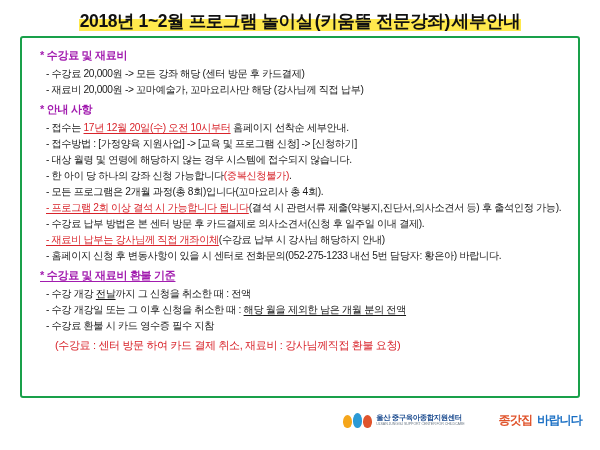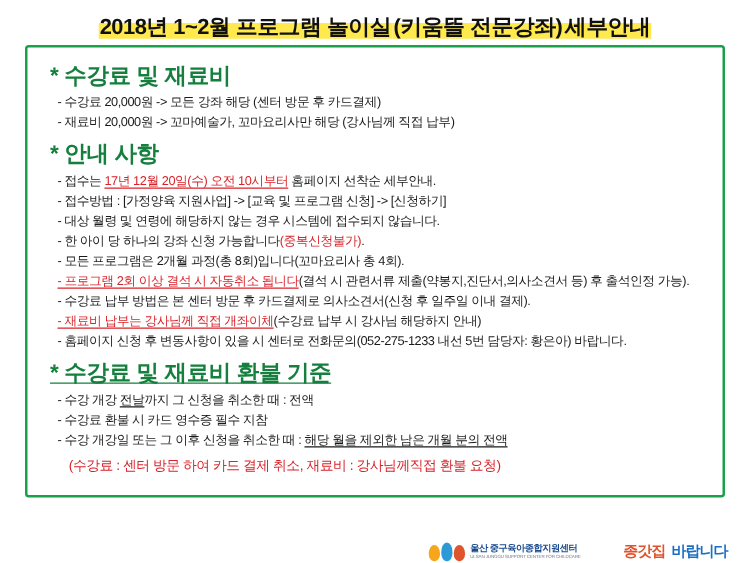--- a/index.html
+++ b/index.html
@@ -44,23 +44,23 @@
     left: 20px;
     top: 36px;
     right: 20px;
     bottom: 52px;
     border: 2.5px solid #19a04a;
     border-radius: 3px;
     box-sizing: border-box;
     padding: 8px 12px 6px 14px;
   }
   .sec-head {
-    color: #15803d;
-    font-weight: bold;
-    font-size: 18px;
+    color: #a21caf;
+    font-weight: bold;
+    font-size: 11px;
     margin: 2px 0 4px 4px;
     letter-spacing: -0.3px;
   }
   .sec-head .u {
     text-decoration: underline;
     text-underline-offset: 2px;
   }
   ul.lines {
     list-style: none;
     margin: 0 0 4px 0;
@@ -92,21 +92,21 @@
     letter-spacing: -0.35px;
   }
   .refund-last {
     padding-left: 19px;
     margin-top: 2px;
   }
   
   .footer {
     position: absolute;
     right: 18px;
-    bottom: 0;
+    bottom: 21px;
     display: flex;
     align-items: center;
     gap: 14px;
   }
   .logo-a {
     display: flex;
     align-items: center;
     gap: 4px;
   }
   .logo-a .marks {
@@ -178,31 +178,31 @@
       <li>- 재료비 20,000원 -&gt; 꼬마예술가, 꼬마요리사만 해당 (강사님께 직접 납부)</li>
     </ul>
 
     <div class="sec-head">* 안내 사항</div>
     <ul class="lines">
       <li><span>- 접수는 </span><span class="red-u">17년 12월 20일(수) 오전 10시부터</span><span> 홈페이지 선착순 세부안내.</span></li>
       <li>- 접수방법 : [가정양육 지원사업] -&gt; [교육 및 프로그램 신청] -&gt; [신청하기]</li>
       <li class="red">- 대상 월령 및 연령에 해당하지 않는 경우 시스템에 접수되지 않습니다.</li>
       <li><span>- 한 아이 당 하나의 강좌 신청 가능합니다</span><span class="red">(중복신청불가)</span><span>.</span></li>
       <li>- 모든 프로그램은 2개월 과정(총 8회)입니다(꼬마요리사 총 4회).</li>
-      <li><span></span><span class="red-u">- 프로그램 2회 이상 결석 시 자동취소 됩니다</span><span>(결석 시 관련서류 제출(약봉지,진단서,의사소견서 등) 후 출석인정 가능).</span></li>
+      <li><span></span><span class="red-u">- 프로그램 2회 이상 결석 시 가능합니다 됩니다</span><span>(결석 시 관련서류 제출(약봉지,진단서,의사소견서 등) 후 출석인정 가능).</span></li>
       <li>- 수강료 납부 방법은 본 센터 방문 후 카드결제로 의사소견서(신청 후 일주일 이내 결제).</li>
       <li><span></span><span class="red-u">- 재료비 납부는 강사님께 직접 개좌이체</span><span>(수강료 납부 시 강사님 해당하지 안내)</span></li>
       <li>- 홈페이지 신청 후 변동사항이 있을 시 센터로 전화문의(052-275-1233 내선 5번 담당자: 황은아) 바랍니다.</li>
     </ul>
 
     <div class="sec-head"><span class="u">* 수강료 및 재료비 환불 기준</span></div>
     <ul class="lines">
       <li><span>- 수강 개강 </span><span class="u">전날</span><span>까지 그 신청을 취소한 때 : 전액</span></li>
+      <li><span>- 수강 개강일 또는 그 이후 신청을 취소한 때 : </span><span class="u">해당 월을 제외한 남은 개월 분의 전액</span></li>
       <li>- 수강료 환불 시 카드 영수증 필수 지참</li>
-      <li><span>- 수강 개강일 또는 그 이후 신청을 취소한 때 : </span><span class="u">해당 월을 제외한 남은 개월 분의 전액</span></li>
     </ul>
     <div class="note-paren refund-last">(수강료 : 센터 방문 하여 카드 결제 취소, 재료비 : 강사님께직접 환불 요청)</div>
   </div>
 
   <div class="footer">
     <div class="logo-a">
       <span class="marks">
         <i class="m m1"></i>
           <i class="m m2"></i>
           <i class="m m3"></i>

